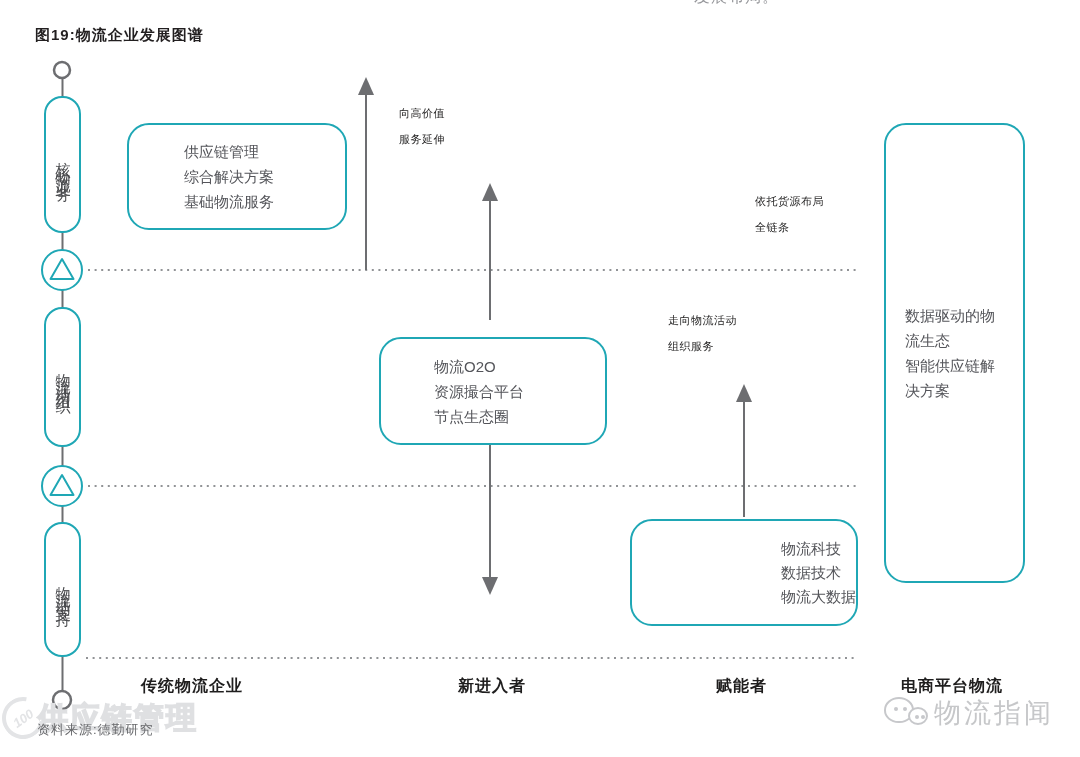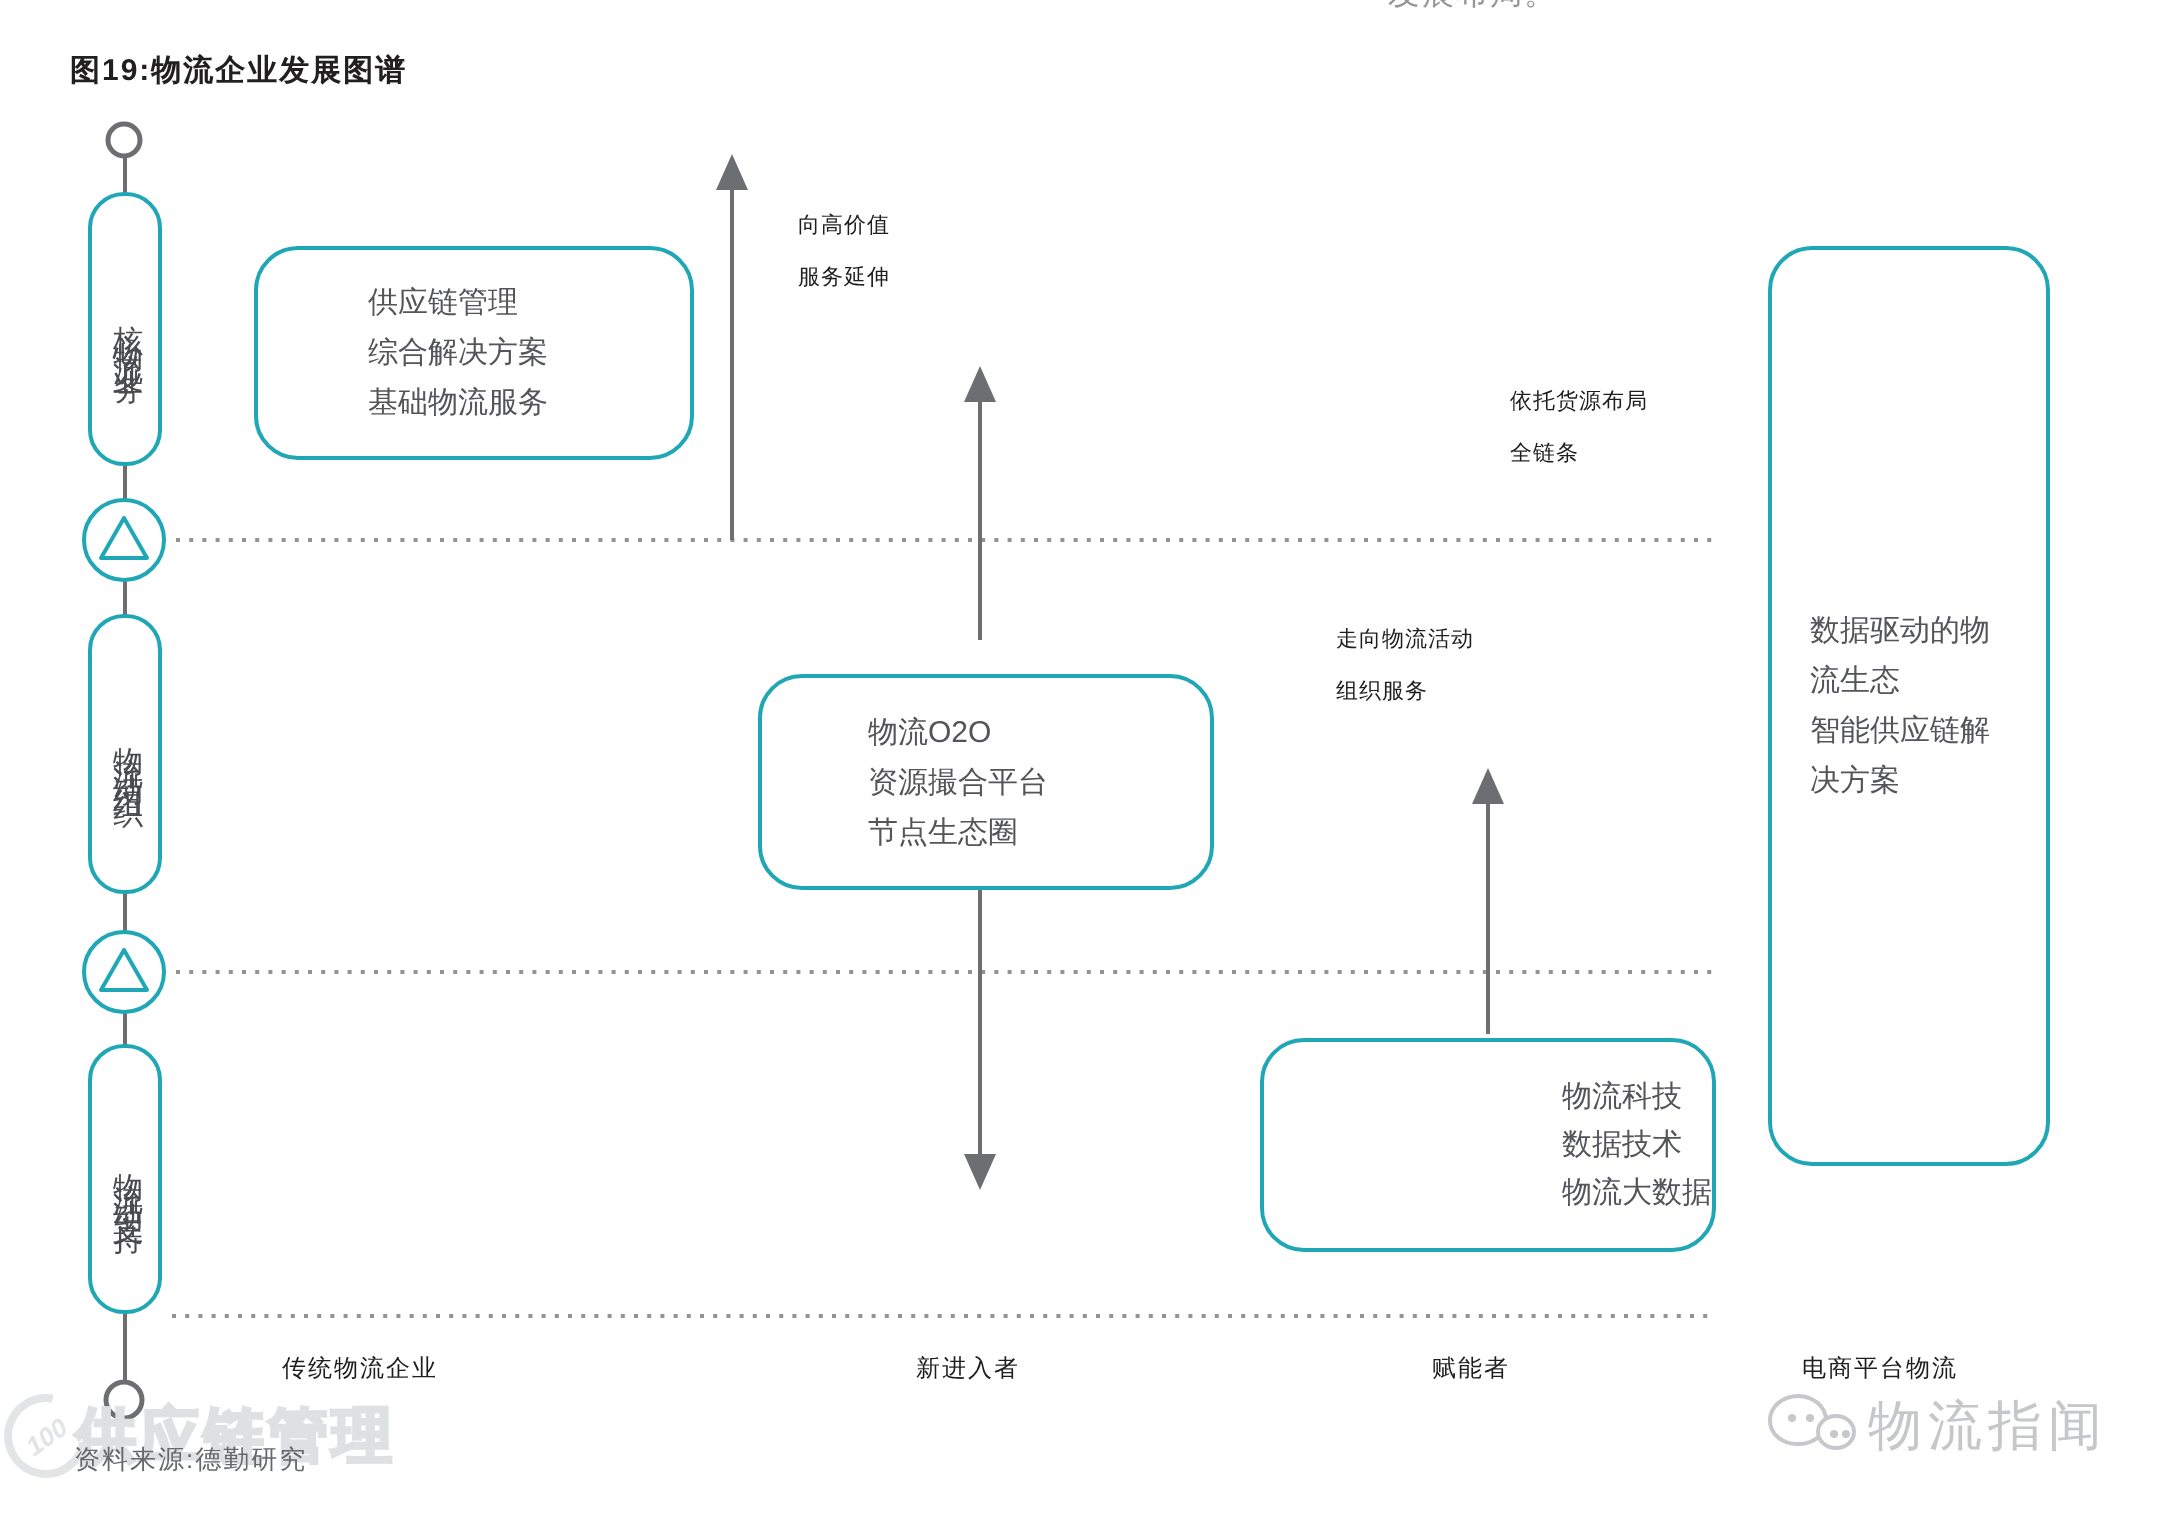--- a/index.html
+++ b/index.html
@@ -41,21 +41,21 @@
   .box-4{left:884px;top:123px;width:141px;height:460px;}
   .box-4 .txt{padding-left:19px;width:117px;}
 
   .ann{position:absolute;font-size:11px;font-weight:400;color:#1f1e1e;line-height:26px;
        white-space:pre-line;z-index:2;letter-spacing:0.5px;}
   .ann-high{left:399px;top:100px;}
   .ann-cargo{left:755px;top:188px;}
   .ann-org{left:668px;top:307px;}
   .ann-ends{left:325px;top:525px;}
 
-  .col-label{position:absolute;top:676px;font-size:12px;font-weight:400;color:#1f1e1e;letter-spacing:1px;z-index:2;}
+  .col-label{position:absolute;top:676px;font-size:16px;font-weight:700;color:#1f1e1e;letter-spacing:1px;z-index:2;}
   .col-1{left:141px;} .col-2{left:458px;} .col-3{left:716px;} .col-4{left:901px;}
 
   .source{position:absolute;left:37px;top:721px;font-size:13px;color:#67686b;letter-spacing:1px;z-index:3;}
 
   .wm-left{position:absolute;left:2px;top:697px;display:flex;align-items:center;z-index:2;}
   .wm-c{width:42px;height:42px;border:4px solid #e3e4e6;border-right-color:transparent;border-radius:50%;
         transform:rotate(-35deg);display:flex;align-items:center;justify-content:center;
         color:#e3e4e6;font-size:13px;font-weight:700;font-style:italic;}
   .wm-ltext{margin-left:-6px;font-size:30px;font-weight:700;color:#fff;
         -webkit-text-stroke:1.5px #dfe0e2;text-stroke:1.5px #dfe0e2;letter-spacing:2px;}

